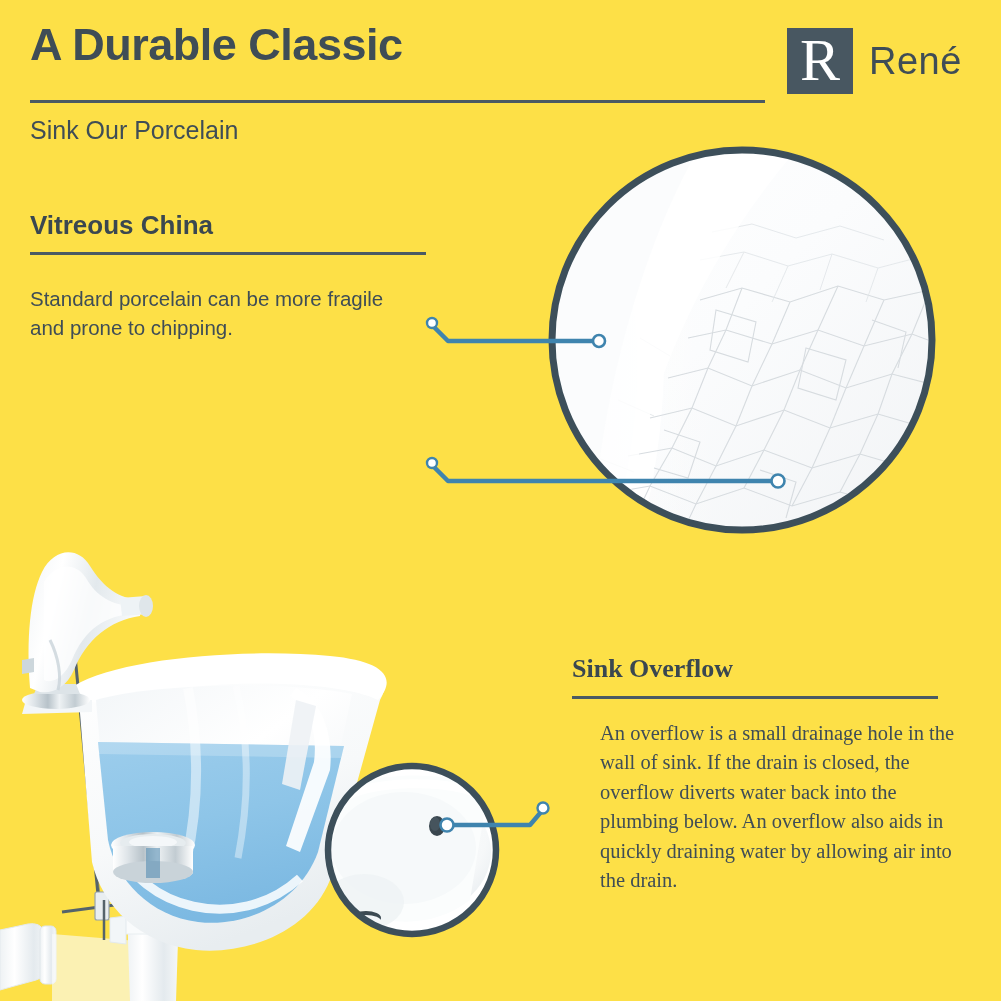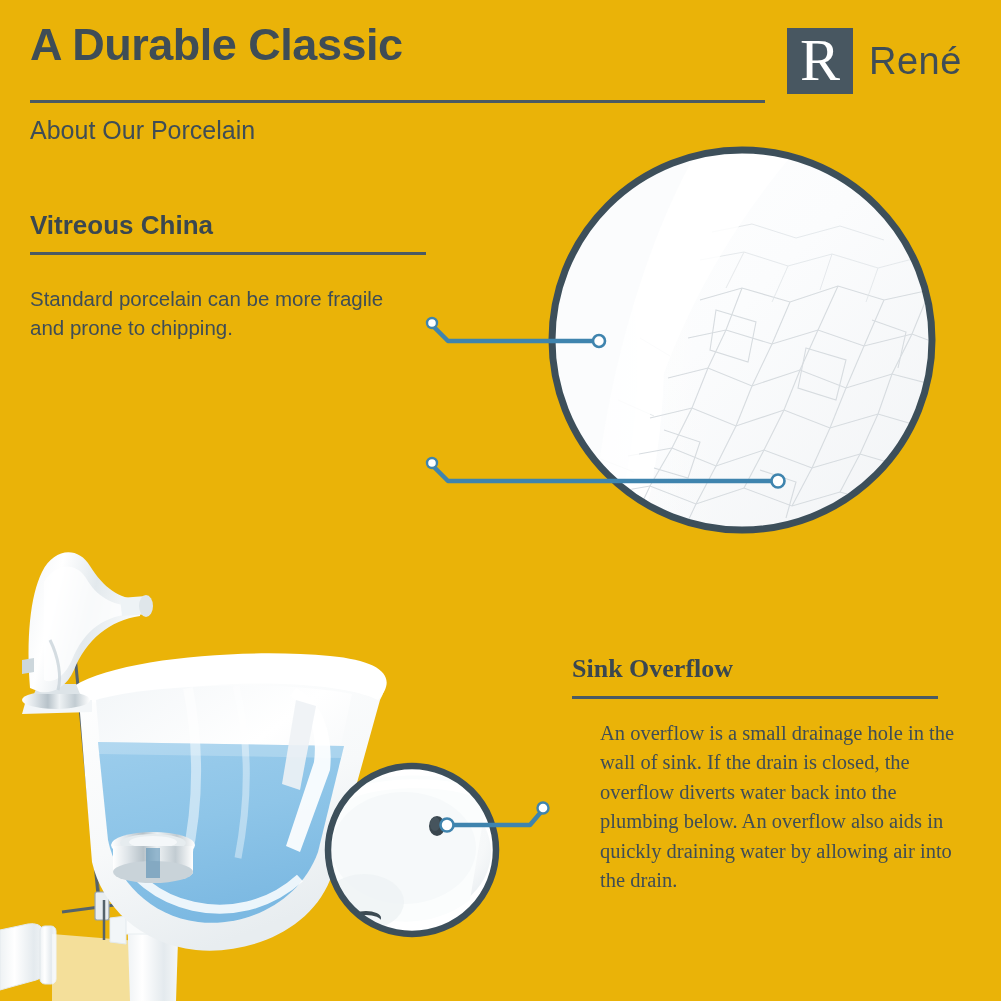--- a/index.html
+++ b/index.html
@@ -4,21 +4,21 @@
 <style>
   html, body {
     margin: 0;
     padding: 0;
     background: #ffffff;
   }
   #page {
     position: relative;
     width: 1001px;
     height: 1001px;
-    background: #eab308;
+    background: #fde047;
     overflow: hidden;
     font-family: "Liberation Sans", sans-serif;
     color: #3f4d56;
   }
 
   
   .title {
     position: absolute;
     left: 30px;
     top: 21px;
@@ -401,21 +401,21 @@
     </g>
     <g>
       <path d="M451 825 L530 825 L541 812" stroke="#3f84ae" stroke-width="4.5" fill="none" stroke-linecap="round" stroke-linejoin="round"></path>
       <circle cx="447" cy="825" r="6.5" fill="#ffffff" stroke="#3f84ae" stroke-width="2.6"></circle>
       <circle cx="543" cy="808" r="5.5" fill="#ffffff" stroke="#3f84ae" stroke-width="2.4"></circle>
     </g>
   </svg>
 
   <div class="title">A Durable Classic</div>
   <div class="header-rule"></div>
-  <div class="subtitle">About Our Porcelain</div>
+  <div class="subtitle">Sink Our Porcelain</div>
 
   <div class="logo-wrap">
     <div class="logo-mark">
       <div class="logo-mark-letter">R</div>
     </div>
     <div class="logo-word">René</div>
   </div>
 
   <div class="sec-vc">
     <div class="sec-head">Vitreous China</div>

